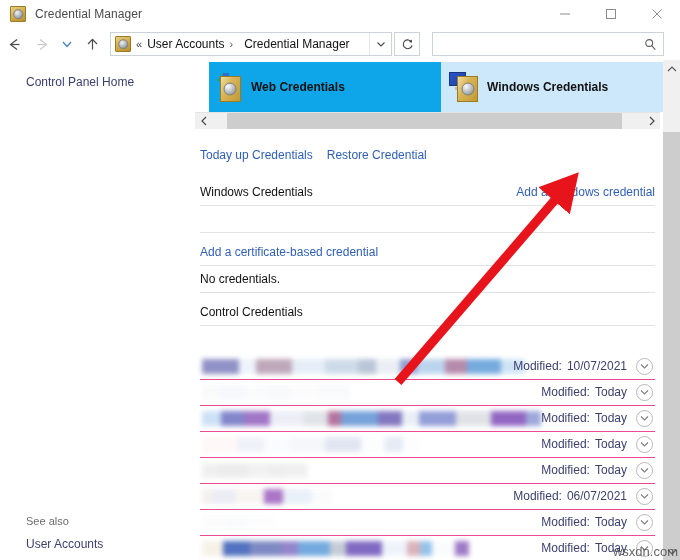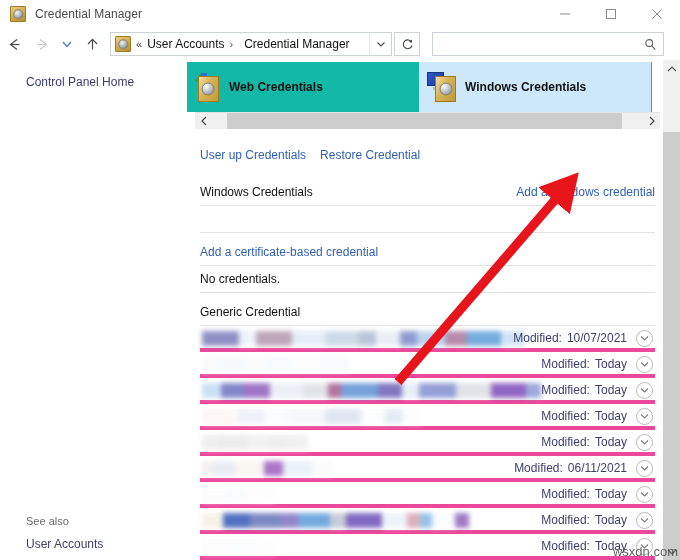--- a/index.html
+++ b/index.html
@@ -183,23 +183,23 @@
   .see-also-link {
     position: absolute;
     left: 26px; top: 477px;
     font-size: 12px;
     color: #3b3f6e;
   }
 
   
   .tabstrip {
     position: absolute;
-    top: 62px; left: 187px;
+    top: 62px; left: 209px;
     width: 465px; height: 50px;
-    background: #14b8a6;
+    background: #0ea5e9;
     display: flex;
   }
   .cat-tile {
     width: 232px; height: 50px;
     display: flex;
     align-items: center;
     padding-left: 8px;
   }
   .cat-tile.selected { background: #cde8fa; }
   .cat-label {
@@ -351,21 +351,22 @@
     font-size: 12px;
     color: #111;
   }
 
   
   .cred-row {
     position: absolute;
     left: 5px;
     width: 455px;
     height: 26px;
-    border-bottom: 4px solid #ec4899;
+    border-bottom: 1px solid #ec4899;
+    margin-top: 28px;
   }
   .cred-modified {
     position: absolute;
     right: 28px; top: 5px;
     font-size: 12px;
     color: #3b3f6e;
     white-space: nowrap;
   }
   .cred-modified .label { margin-right: 5px; }
   .chev-circle {
@@ -544,40 +545,40 @@
     <div class="vs-arrow bottom">
       <svg width="10" height="8" viewBox="0 0 10 8">
           <path d="M1 2 L5 6 L9 2" fill="none" stroke="#5a5a5a" stroke-width="1.2"></path>
         </svg>
     </div>
   </div>
 
   <div class="content">
 
     <div class="toplinks">
-      <span class="link">User up Credentials</span>
+      <span class="link">Today up Credentials</span>
       <span class="link">Restore Credential</span>
     </div>
 
     <div class="section-head" style="top:56px">
       <span>Windows Credentials</span>
       <span class="link">Add a Windows credential</span>
     </div>
     <div class="section-rule" style="top:76px"></div>
     <div class="section-rule" style="top:103px"></div>
 
     <div class="section-head" style="top:116px">
       <span class="link">Add a certificate-based credential</span>
     </div>
     <div class="section-rule" style="top:136px"></div>
     <div class="section-note" style="top:143px">No credentials.</div>
     <div class="section-rule" style="top:163px"></div>
 
     <div class="section-head" style="top:176px">
-      <span>Generic Credential</span>
+      <span>Control Credentials</span>
     </div>
     <div class="section-rule" style="top:196px"></div>
 
     <div id="cred-rows">
         <div class="cred-row" style="top: 197px;">
           <div class="blur-bar" style="top: 5px; width: 323px;">
             <div class="blur-seg" style="left: 0px; width: 37px; background: rgb(139, 140, 196);"></div>
             <div class="blur-seg" style="left: 37px; width: 17px; background: rgb(238, 243, 251);"></div>
             <div class="blur-seg" style="left: 54px; width: 36px; background: rgb(187, 163, 182);"></div>
             <div class="blur-seg" style="left: 90px; width: 33px; background: rgb(228, 238, 248);"></div>
@@ -671,21 +672,21 @@
         </div>
         <div class="cred-row" style="top: 327px;">
           <div class="blur-bar" style="top: 5px; width: 130px;">
             <div class="blur-seg" style="left: 0px; width: 12px; background: rgb(243, 240, 239);"></div>
             <div class="blur-seg" style="left: 12px; width: 21px; background: rgb(233, 236, 244);"></div>
             <div class="blur-seg" style="left: 33px; width: 29px; background: rgb(248, 244, 240);"></div>
             <div class="blur-seg" style="left: 62px; width: 19px; background: rgb(167, 111, 196);"></div>
             <div class="blur-seg" style="left: 81px; width: 29px; background: rgb(233, 240, 248);"></div>
             <div class="blur-seg" style="left: 110px; width: 20px; background: rgb(251, 251, 252);"></div>
           </div>
-          <div class="cred-modified"><span class="label">Modified:</span><span>06/11/2021</span></div>
+          <div class="cred-modified"><span class="label">Modified:</span><span>06/07/2021</span></div>
           <div class="chev-circle">
             <svg width="9" height="7" viewBox="0 0 9 7">
               <path d="M1 1.5 L4.5 5 L8 1.5" fill="none" stroke="#7d7d7d" stroke-width="1.1"></path>
             </svg>
           </div>
         </div>
         <div class="cred-row" style="top: 353px;">
           <div class="blur-bar" style="top: 5px; width: 73px;">
             <div class="blur-seg" style="left: 0px; width: 24px; background: rgb(252, 252, 253);"></div>
             <div class="blur-seg" style="left: 24px; width: 20px; background: rgb(250, 251, 252);"></div>

